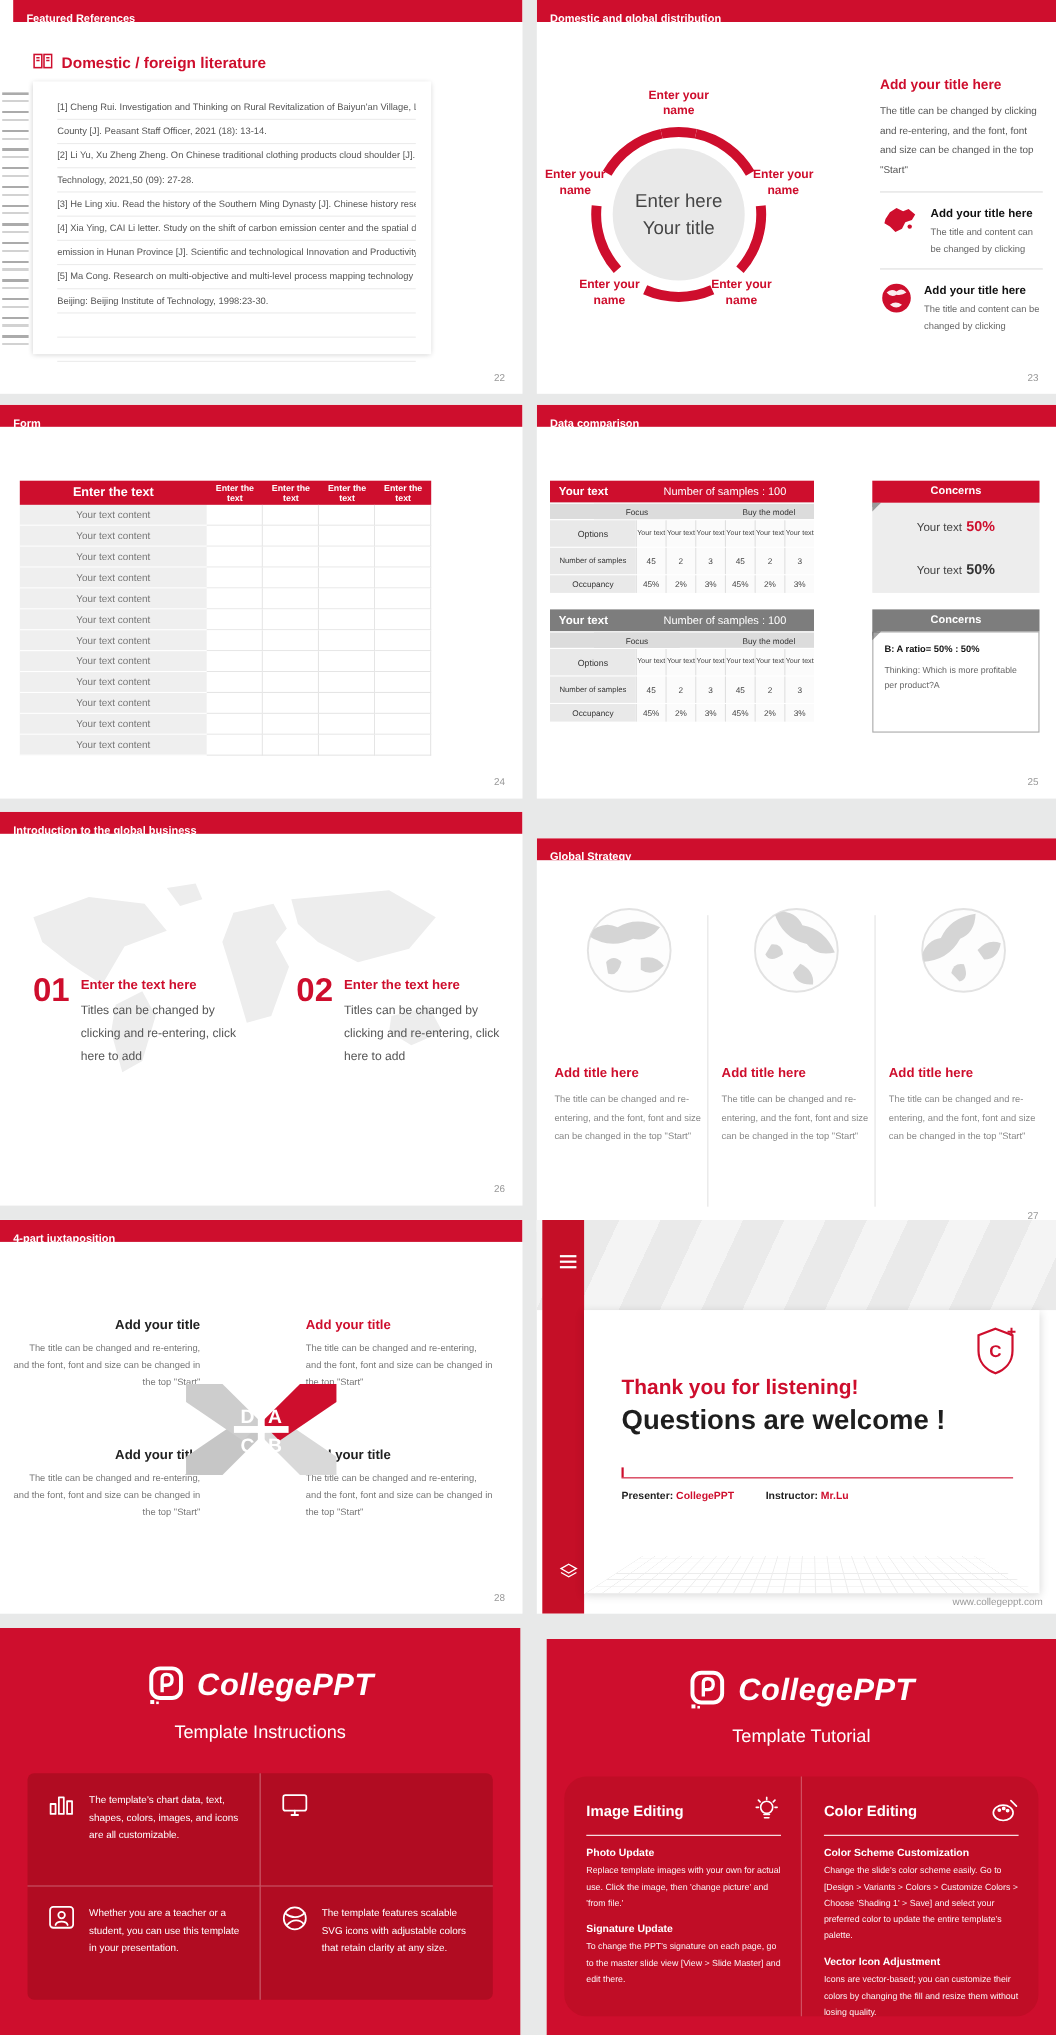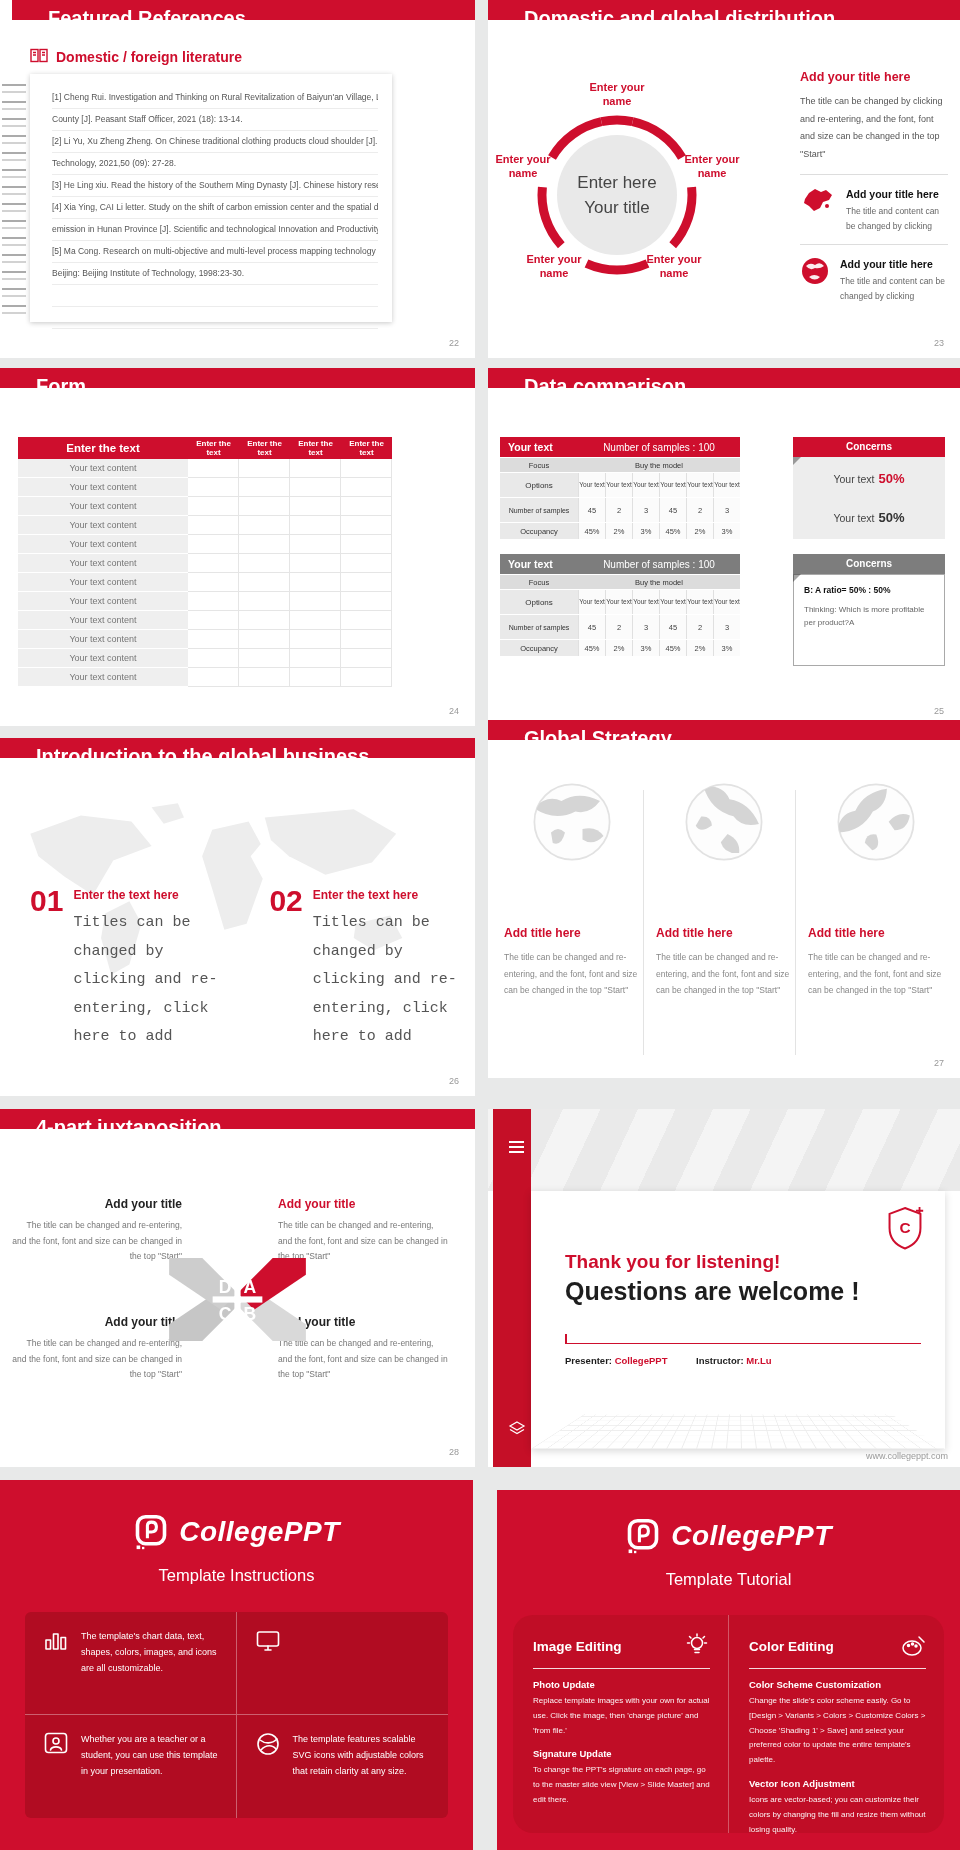--- a/index.html
+++ b/index.html
@@ -1,30 +1,30 @@
 <!DOCTYPE html>
 <html><head>
 <meta charset="utf-8">
 <style>
   :root{ --red:#ce0e2d; --grayhead:#7d7d7d; }
   html,body{margin:0;padding:0;}
   .page{position:relative;width:960px;height:1850px;background:#e8e9e9;
         font-family:"Liberation Sans",sans-serif;overflow:hidden;}
   .slide{position:absolute;background:#fff;overflow:hidden;}
   .bar{position:absolute;left:0;top:0;right:0;height:20px;background:var(--red);
-       color:#fff;font-size:20px;font-weight:700;line-height:36px;padding-left:36px;}
+       color:#fff;font-size:10px;font-weight:700;line-height:36px;padding-left:12px;}
   .pagenum{position:absolute;right:16px;bottom:10px;font-size:9px;color:#999;}
 
   
   #s22{left:0;top:0;width:475px;height:358px}
   #s23{left:488px;top:0;width:472px;height:358px}
   #s24{left:0;top:368px;width:475px;height:358px}
   #s25{left:488px;top:368px;width:472px;height:358px}
   #s26{left:0;top:738px;width:475px;height:358px}
-  #s27{left:488px;top:720px;width:472px;height:358px}
+  #s27{left:488px;top:762px;width:472px;height:358px}
   #s28{left:0;top:1109px;width:475px;height:358px}
   #s29{left:488px;top:1109px;width:472px;height:358px}
   #p1{position:absolute;left:0;top:1480px;width:473px;height:370px;background:var(--red);}
   #p2{position:absolute;left:497px;top:1490px;width:463px;height:360px;background:var(--red);}
 
   
   #s22 .bar{left:12px;}
   .refhead{position:absolute;left:30px;top:48px;display:flex;align-items:center;gap:8px;
            color:var(--red);font-size:14px;font-weight:700;}
   .refcard{position:absolute;left:30px;top:74px;width:362px;height:248px;background:#fff;
@@ -64,21 +64,21 @@
 
   
   .ctable{position:absolute;left:12px;width:240px;}
   #ct0{top:69px;} #ct1{top:186px;}
   .chead{display:flex;height:20px;color:#fff;align-items:center;}
   .chead.red{background:var(--red);} .chead.gray{background:var(--grayhead);}
   .chl{width:78px;padding-left:8px;font-weight:700;font-size:10.5px;box-sizing:border-box;}
   .chr{flex:1;text-align:center;font-size:10px;}
   .crow{display:flex;border-top:1px solid #fff;}
   .cfocus{height:14px;background:#dcdcdc;font-size:7.5px;color:#333;}
-  .cfocus .clab,.cfocus .cspan{display:flex;align-items:center;justify-content:center;}
+  .cfocus .clab,.cfocus .cspan{display:flex;align-items:center;justify-content:center;margin-left:40px;}
   .clab{width:78px;background:#e9e9e9;color:#333;display:flex;align-items:center;justify-content:center;
         text-align:center;box-sizing:border-box;}
   .cspan{flex:1;text-align:center;}
   .cfocus .clab{background:#dcdcdc;}
   .cvals{flex:1;display:flex;}
   .cval{flex:1;background:#fbfbfb;border-left:1px solid #e0e0e0;display:flex;align-items:center;
         justify-content:center;text-align:center;color:#444;box-sizing:border-box;}
   .r-opt{height:24px;font-size:8px;} .r-opt .cval{font-size:6.5px;line-height:1.15;}
   .r-smp{height:24px;font-size:7px;} .r-smp .cval{font-size:7.5px;}
   .r-occ{height:16px;font-size:7.5px;} .r-occ .cval{font-size:7.5px;}
@@ -96,21 +96,21 @@
   #cb1 .cbb{background:#fff;border:1px solid #a9a9a9;height:80px;padding:10px 10px 0;box-sizing:content-box;}
   .cb-ratio{font-size:8.5px;font-weight:700;color:#111;margin-bottom:8px;}
   .cb-think{font-size:8px;color:#666;line-height:1.65;}
 
   
   .wmap{position:absolute;left:0;top:55px;width:475px;height:245px;}
   .bizrow{position:absolute;left:30px;top:148px;display:flex;gap:44px;}
   .bizitem{display:flex;gap:10px;}
   .biznum{font-size:30px;font-weight:700;color:var(--red);line-height:1;}
   .bizh{font-size:12px;font-weight:700;color:var(--red);margin:2px 0 7px;}
-  .bizb{font-size:15px;color:#555;line-height:1.9;width:152px;font-family:Liberation Mono, monospace;}
+  .bizb{font-size:11px;color:#555;line-height:1.9;width:152px;}
 
   
   .scol{position:absolute;top:60px;width:136px;}
   .sc0{left:16px}.sc1{left:168px}.sc2{left:320px}
   .scol svg{display:block;margin:0 auto;}
   .sh{color:var(--red);font-weight:700;font-size:12px;margin-top:62px;}
   .sb{font-size:8.5px;color:#888;line-height:1.95;margin-top:9px;}
   .sdiv{position:absolute;top:70px;height:265px;border-left:1px solid #e3e3e3;}
   .sd0{left:155px}.sd1{left:307px}
 

